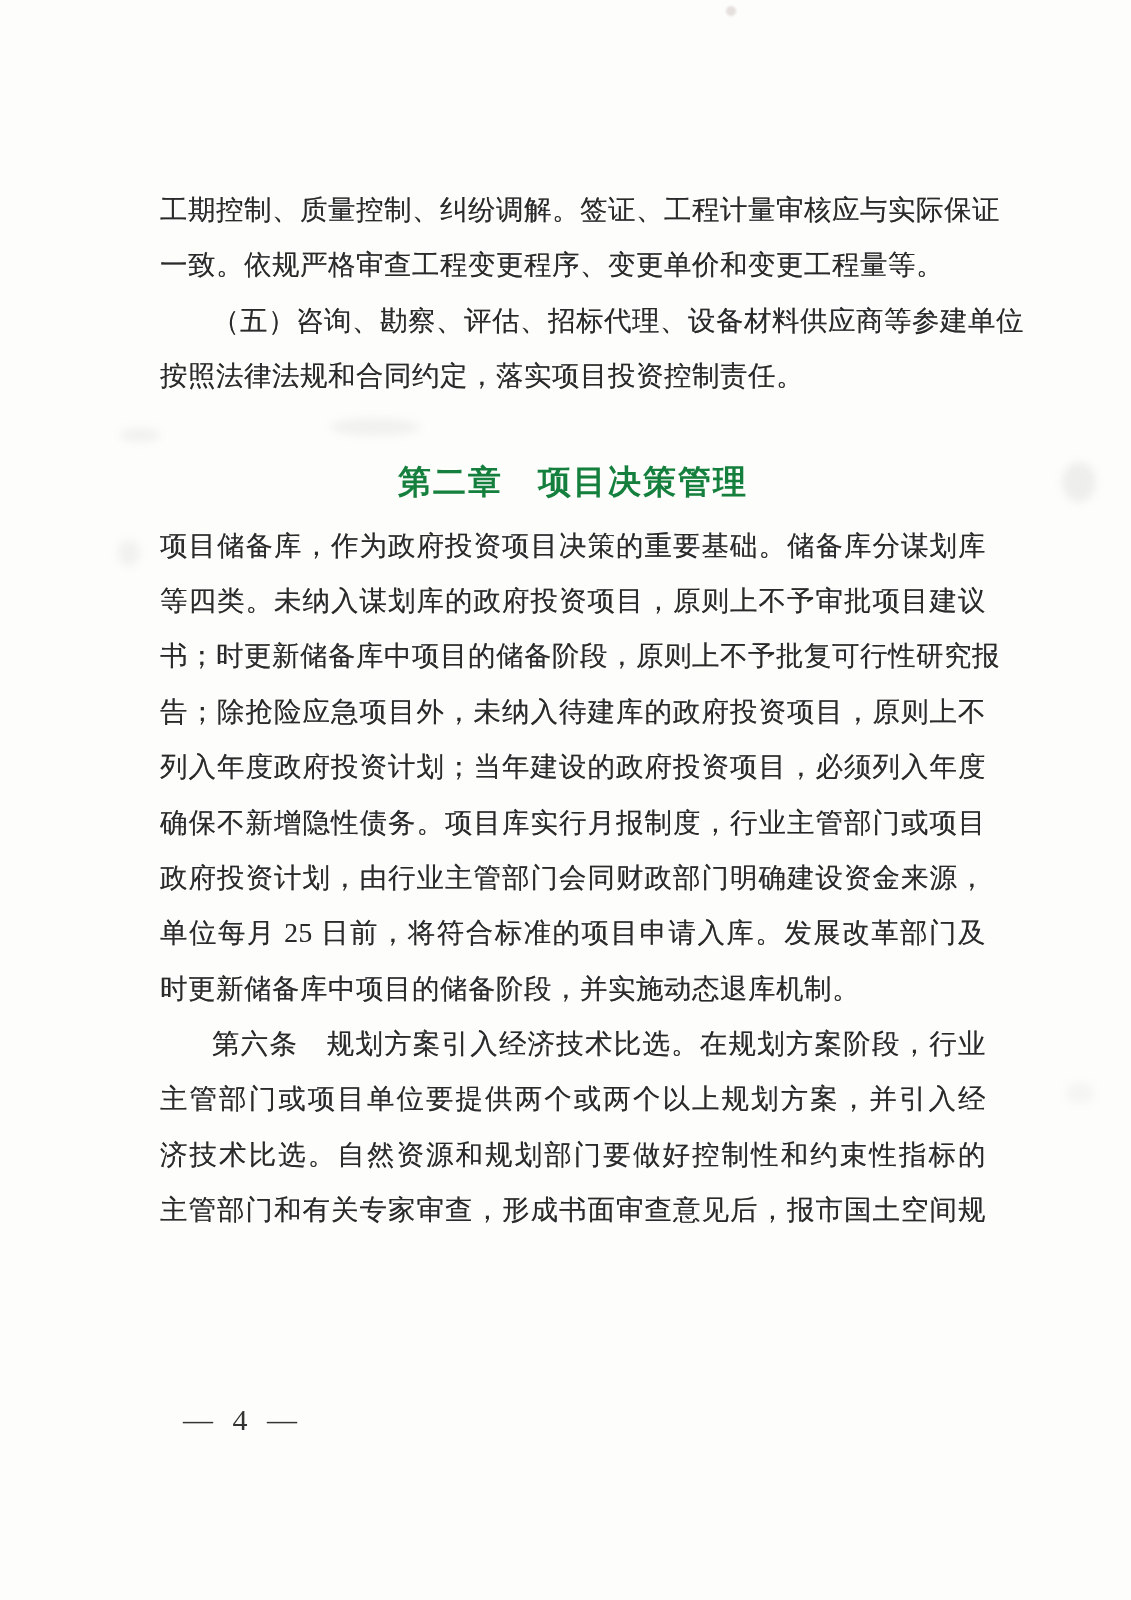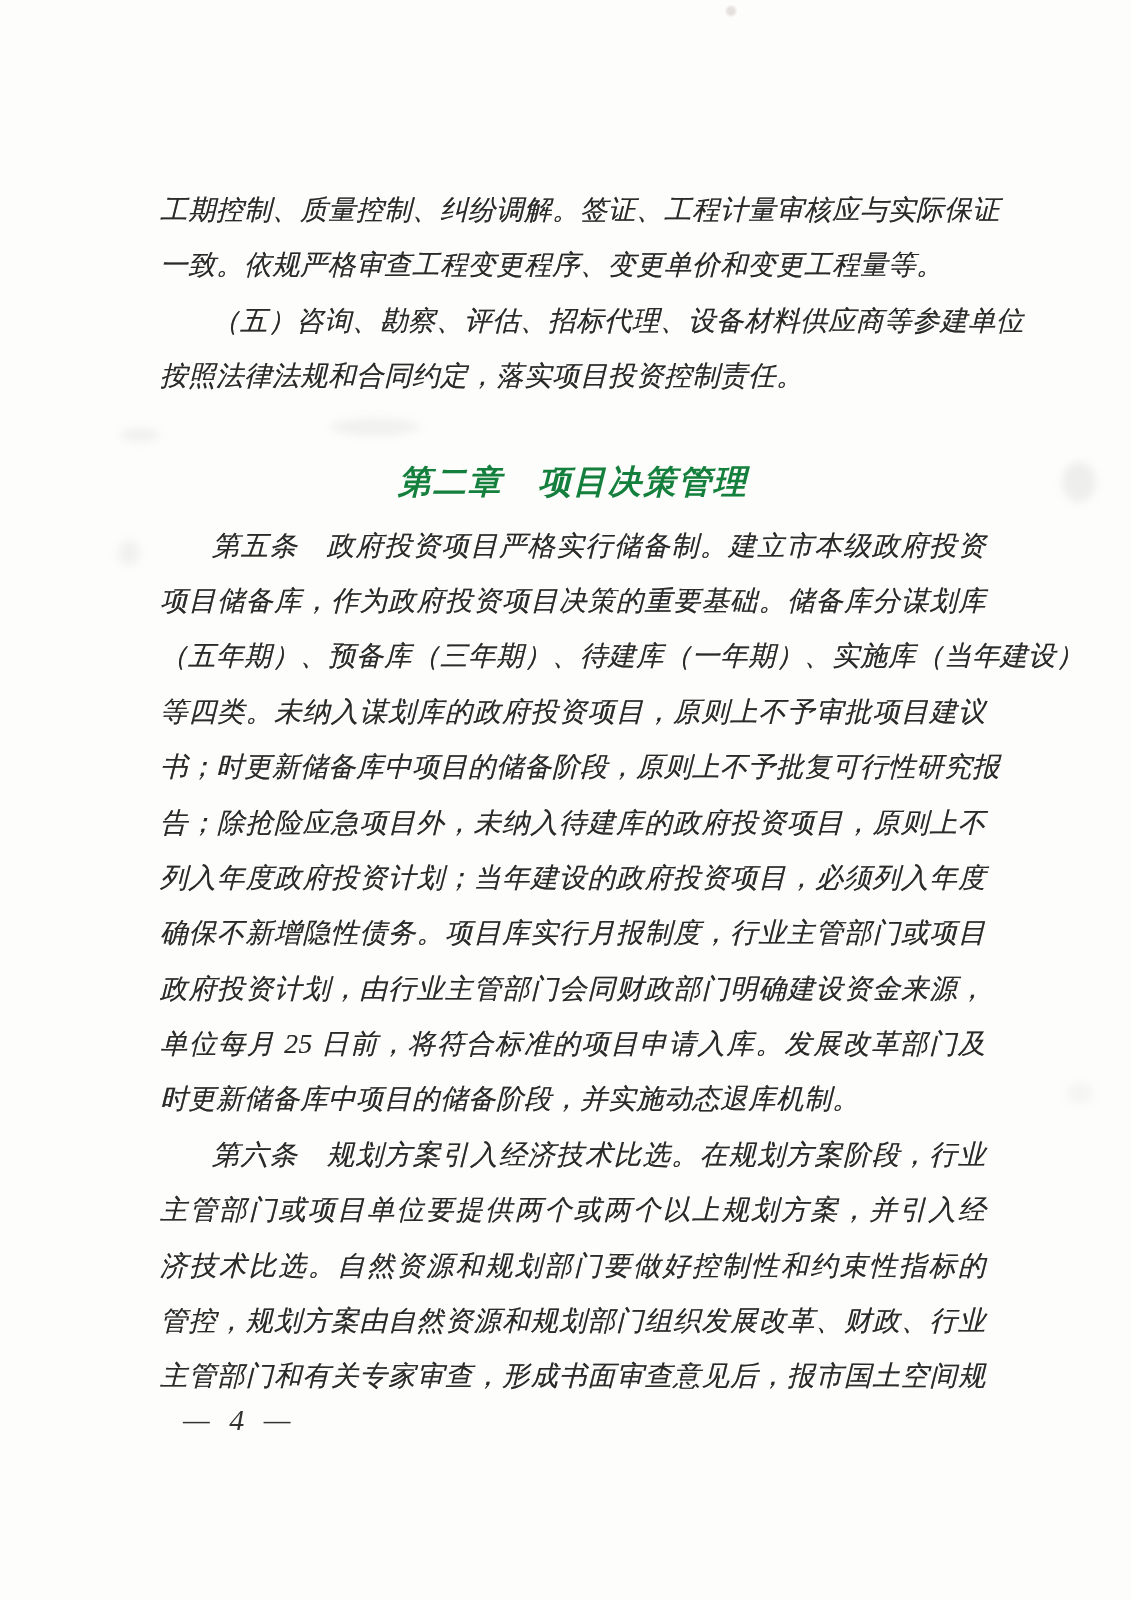--- a/index.html
+++ b/index.html
@@ -9,21 +9,20 @@
   }
   .page {
     position: relative;
     width: 1131px;
     height: 1600px;
     margin: 0 auto;
     background: #fdfdfb;
     overflow: hidden;
     font-family: "Liberation Serif", "DejaVu Serif", serif;
     color: #262626;
-    font-style: italic;
   }
   .content {
     position: absolute;
     left: 160px;
     top: 182px;
     width: 826px;
   }
   .line {
     height: 55.4px;
     line-height: 55.4px;
@@ -91,33 +90,30 @@
   <span class="artifact a6"></span>
 
   <div class="content">
     <div class="line">工期控制、质量控制、纠纷调解。签证、工程计量审核应与实际保证</div>
     <div class="line p-end">一致。依规严格审查工程变更程序、变更单价和变更工程量等。</div>
     <div class="line p-start">（五）咨询、勘察、评估、招标代理、设备材料供应商等参建单位</div>
     <div class="line p-end">按照法律法规和合同约定，落实项目投资控制责任。</div>
 
     <div class="chapter-heading">第二章　项目决策管理</div>
 
-    <div class="line p-start">第五条　政府投资项目严格实行储备制。建立市本级政府投资</div>
     <div class="line">项目储备库，作为政府投资项目决策的重要基础。储备库分谋划库</div>
-    <div class="line">（五年期）、预备库（三年期）、待建库（一年期）、实施库（当年建设）</div>
     <div class="line">等四类。未纳入谋划库的政府投资项目，原则上不予审批项目建议</div>
     <div class="line">书；时更新储备库中项目的储备阶段，原则上不予批复可行性研究报</div>
     <div class="line">告；除抢险应急项目外，未纳入待建库的政府投资项目，原则上不</div>
     <div class="line">列入年度政府投资计划；当年建设的政府投资项目，必须列入年度</div>
     <div class="line">确保不新增隐性债务。项目库实行月报制度，行业主管部门或项目</div>
     <div class="line">政府投资计划，由行业主管部门会同财政部门明确建设资金来源，</div>
     <div class="line">单位每月 25 日前，将符合标准的项目申请入库。发展改革部门及</div>
     <div class="line p-end">时更新储备库中项目的储备阶段，并实施动态退库机制。</div>
     <div class="line p-start">第六条　规划方案引入经济技术比选。在规划方案阶段，行业</div>
     <div class="line">主管部门或项目单位要提供两个或两个以上规划方案，并引入经</div>
     <div class="line">济技术比选。自然资源和规划部门要做好控制性和约束性指标的</div>
-    <div class="line">管控，规划方案由自然资源和规划部门组织发展改革、财政、行业</div>
     <div class="line">主管部门和有关专家审查，形成书面审查意见后，报市国土空间规</div>
   </div>
 
   <div class="page-number">— 4 —</div>
 
 </div>
 
 </body></html>

